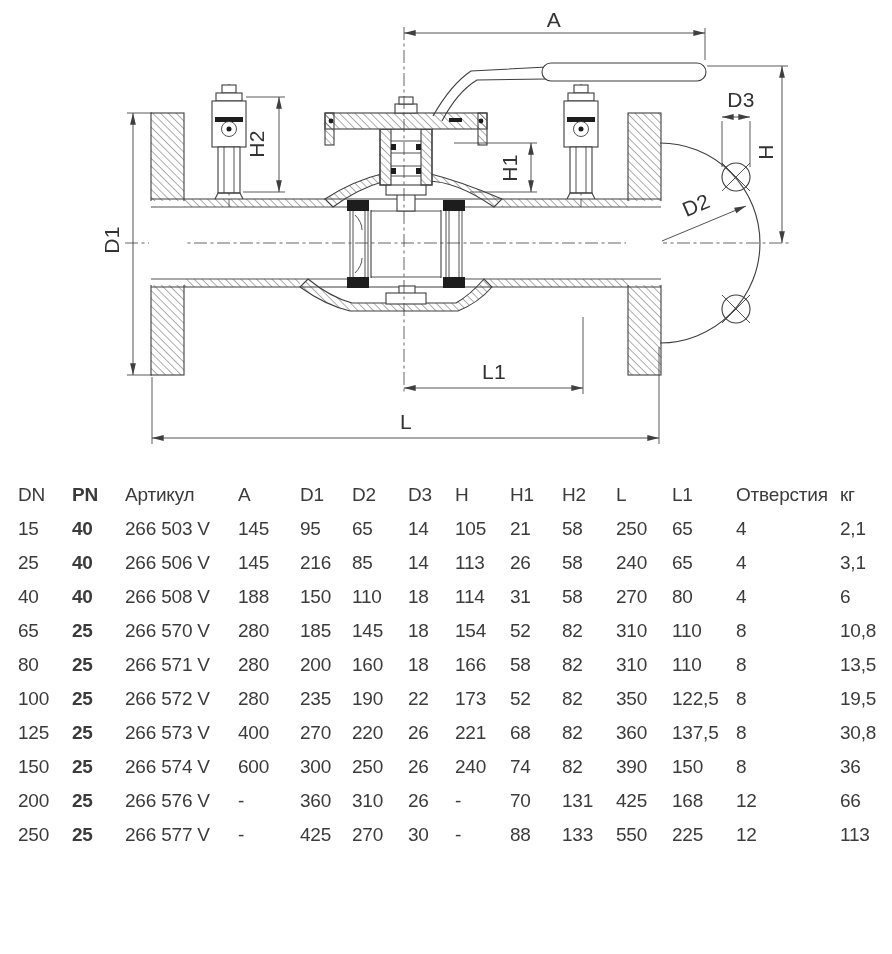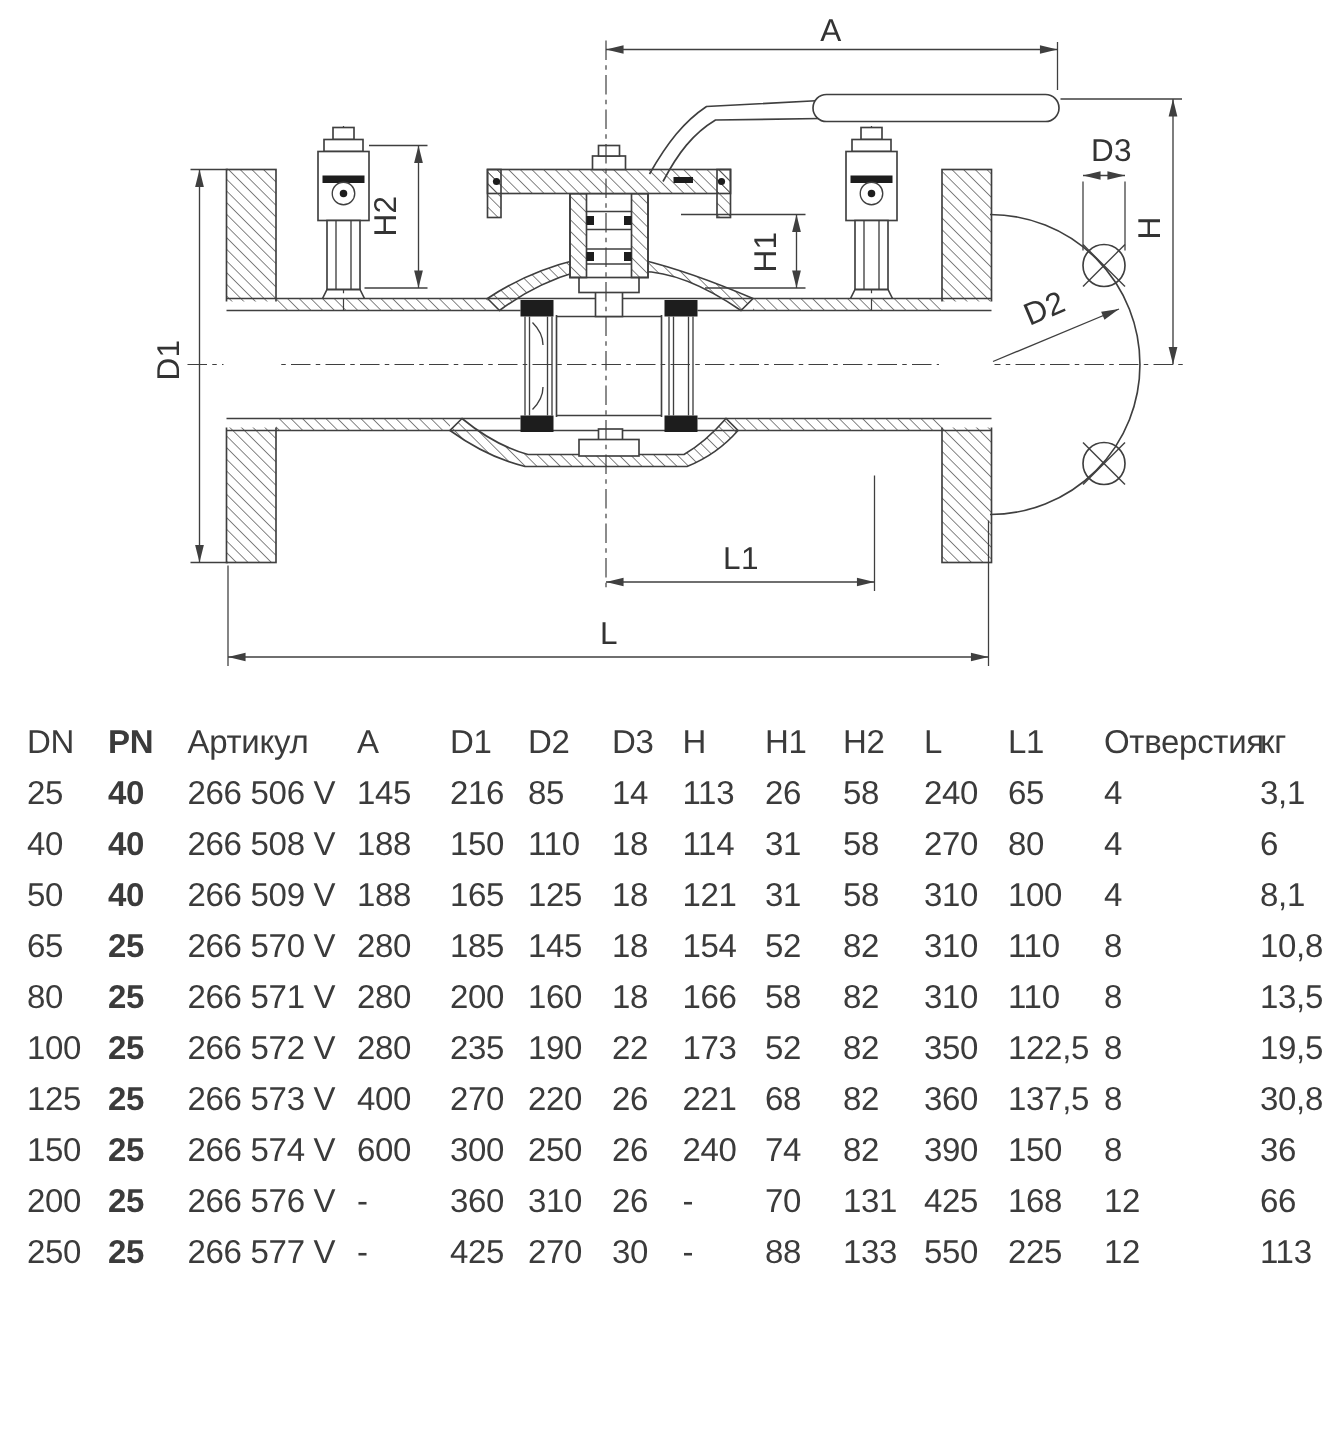--- a/index.html
+++ b/index.html
@@ -11,21 +11,21 @@
   .htc{fill:url(#h);stroke:#3f3f3f;stroke-width:1.1;}
   .hfill{fill:url(#h);stroke:none;}
   .blk{fill:#1d1d1d;stroke:none;}
   .thin{stroke:#3f3f3f;stroke-width:0.9;fill:none;}
   .dim{stroke:#3f3f3f;stroke-width:0.9;fill:none;marker-start:url(#ar);marker-end:url(#ar);}
   .dime{stroke:#3f3f3f;stroke-width:0.9;fill:none;marker-end:url(#ar);}
   .ext{stroke:#3f3f3f;stroke-width:0.85;fill:none;}
   .cl{stroke:#3f3f3f;stroke-width:0.8;fill:none;stroke-dasharray:13 3.5 3 3.5;}
   .dtx{font-size:21px;fill:#333333;letter-spacing:0.3px;}
   .tablewrap{padding:8px 0 0 18px;}
-  table{border-collapse:collapse;table-layout:fixed;width:874px;font-size:22px;color:#3b3b3b;letter-spacing:-0.2px;}
+  table{border-collapse:collapse;table-layout:fixed;width:874px;font-size:19px;color:#3b3b3b;letter-spacing:-0.2px;}
   th,td{font-weight:400;text-align:left;padding:0;height:34px;line-height:34px;vertical-align:middle;white-space:nowrap;overflow:visible;}
   th:nth-child(1),td:nth-child(1){width:54px;}
   th:nth-child(2),td:nth-child(2){width:53px;font-weight:bold;}
   th:nth-child(3),td:nth-child(3){width:113px;}
   th:nth-child(4),td:nth-child(4){width:62px;}
   th:nth-child(5),td:nth-child(5){width:52px;}
   th:nth-child(6),td:nth-child(6){width:56px;}
   th:nth-child(7),td:nth-child(7){width:47px;}
   th:nth-child(8),td:nth-child(8){width:55px;}
   th:nth-child(9),td:nth-child(9){width:52px;}
@@ -235,20 +235,36 @@
           <th>H1</th>
           <th>H2</th>
           <th>L</th>
           <th>L1</th>
           <th>Отверстия</th>
           <th>кг</th>
         </tr>
     </thead>
     <tbody>
         <tr>
+          <td>15</td>
+          <td>40</td>
+          <td>266 503 V</td>
+          <td>145</td>
+          <td>95</td>
+          <td>65</td>
+          <td>14</td>
+          <td>105</td>
+          <td>21</td>
+          <td>58</td>
+          <td>250</td>
+          <td>65</td>
+          <td>4</td>
+          <td>2,1</td>
+        </tr>
+        <tr>
           <td>25</td>
           <td>40</td>
           <td>266 506 V</td>
           <td>145</td>
           <td>216</td>
           <td>85</td>
           <td>14</td>
           <td>113</td>
           <td>26</td>
           <td>58</td>
@@ -267,36 +283,20 @@
           <td>18</td>
           <td>114</td>
           <td>31</td>
           <td>58</td>
           <td>270</td>
           <td>80</td>
           <td>4</td>
           <td>6</td>
         </tr>
         <tr>
-          <td>50</td>
-          <td>40</td>
-          <td>266 509 V</td>
-          <td>188</td>
-          <td>165</td>
-          <td>125</td>
-          <td>18</td>
-          <td>121</td>
-          <td>31</td>
-          <td>58</td>
-          <td>310</td>
-          <td>100</td>
-          <td>4</td>
-          <td>8,1</td>
-        </tr>
-        <tr>
           <td>65</td>
           <td>25</td>
           <td>266 570 V</td>
           <td>280</td>
           <td>185</td>
           <td>145</td>
           <td>18</td>
           <td>154</td>
           <td>52</td>
           <td>82</td>

